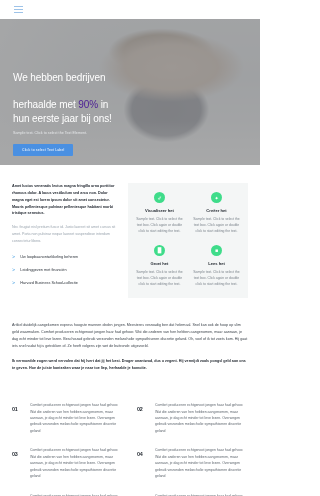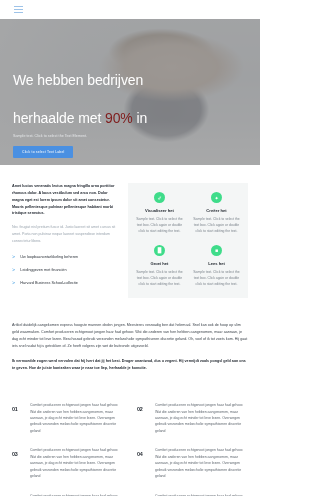--- a/index.html
+++ b/index.html
@@ -54,27 +54,27 @@
   .hero-overlay {
     position: absolute; inset: 0;
     background: rgba(150,150,150,0.80);
   }
   .hero-inner {
     position: absolute;
     left: 13px; top: 52px; width: 148px;
     z-index: 3;
   }
   .hero-title {
-    font-size: 14px;
+    font-size: 10px;
     line-height: 1.36;
     color: #ffffff;
     font-weight: 400;
     letter-spacing: -0.1px;
   }
-  .hero-title .accent { color: #7f1d1d; font-weight: 500; }
+  .hero-title .accent { color: #4c1d95; font-weight: 500; }
   .hero-sub {
     margin-top: 6px;
     font-size: 3.6px;
     line-height: 1.5;
     color: #e6e8ea;
     letter-spacing: 0.05px;
   }
   .hero-btn {
     margin-top: 7px;
     display: inline-block;
@@ -175,20 +175,21 @@
 </div>
 
 <div class="hero">
   <div class="hero-photo"></div>
   <div class="hero-overlay"></div>
   <div class="hero-inner">
     <div class="hero-title">
       <span>We hebben bedrijven</span><br>
       <br>
       <span>herhaalde met </span><span class="accent">90%</span><span> in</span><br>
+      <span>hun eerste jaar bij ons!</span>
     </div>
     <div class="hero-sub">Sample text. Click to select the Text Element.</div>
     <button class="hero-btn">Click to select Text Label</button>
   </div>
 </div>
 
 <div class="sec2">
   <div class="sec2-left">
     <div class="lede">Amet luctus venenatis lectus magna fringilla urna porttitor rhoncus dolor. A lacus vestibulum sed arcu non. Dolor magna eget est lorem ipsum dolor sit amet consectetur. Mauris pellentesque pulvinar pellentesque habitant morbi tristique senectus.</div>
     <div class="body-grey">Nec feugiat nisl pretium fusce id. Justo laoreet sit amet cursus sit amet. Porta non pulvinar neque laoreet suspendisse interdum consectetur libero.</div>

